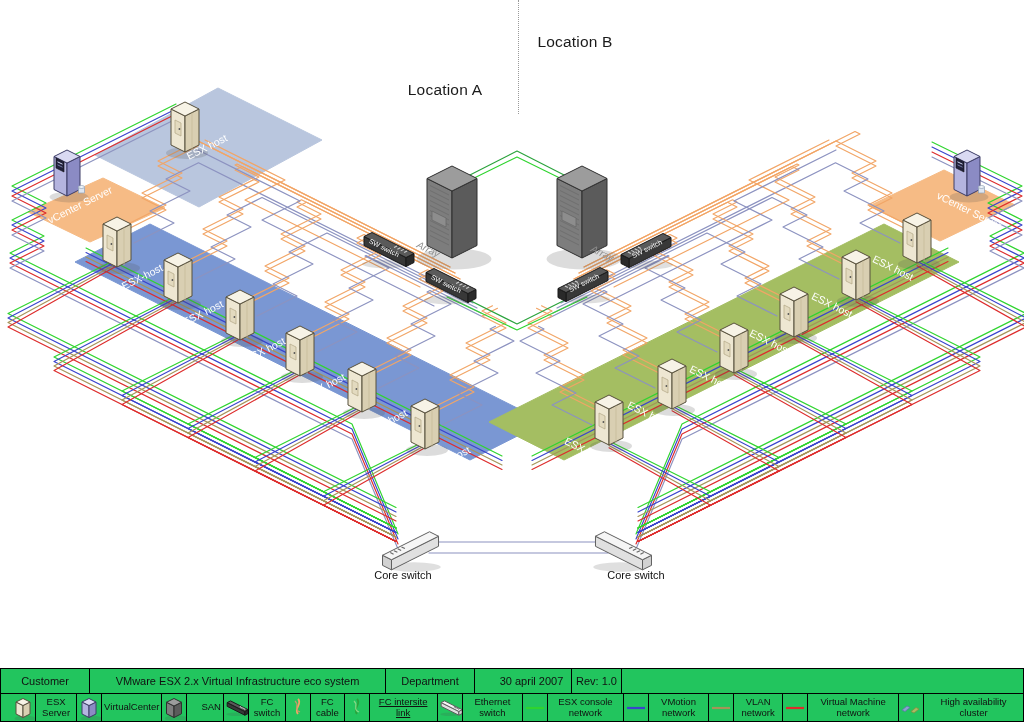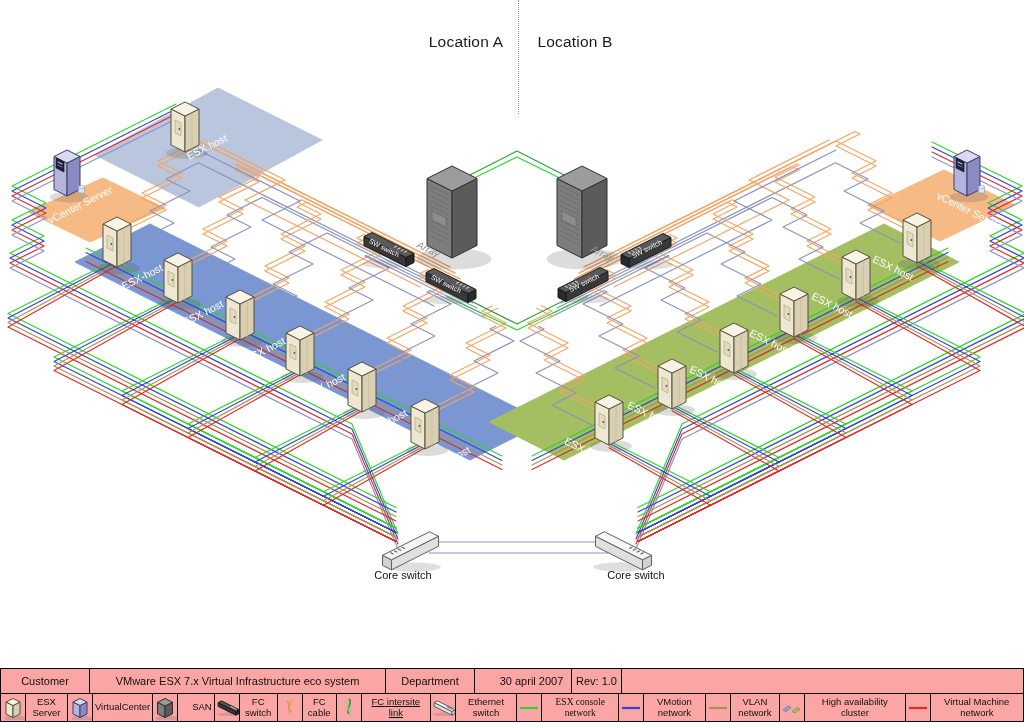--- a/index.html
+++ b/index.html
@@ -2,28 +2,28 @@
 <html><head>
 <meta charset="utf-8">
 <style>
   html,body{margin:0;padding:0;background:#fff;}
   body{width:1024px;height:722px;position:relative;overflow:hidden;
        font-family:"Liberation Sans",sans-serif;color:#111;}
   #stage{position:absolute;inset:0;}
   #diagram{position:absolute;left:0;top:0;}
   .loc{position:absolute;top:33px;width:130px;text-align:center;
        font-size:15.5px;color:#1a1a1a;letter-spacing:.2px;}
-  .loc-a{left:401px;}
+  .loc-a{left:380px;margin-top:48px;}
   .loc-b{left:510px;}
   #divider{position:absolute;left:518px;top:0;height:114px;width:0;
            border-left:1px dotted #9a9a9a;}
   
   .titleblock{position:absolute;left:0;right:0;bottom:0;height:54px;
       border:1.5px solid #000;box-sizing:border-box;display:flex;
-      flex-direction:column;background:#fca5a5;}
+      flex-direction:column;background:#22c55e;}
   .tb-row1{display:flex;flex:0 0 24px;border-bottom:1.5px solid #000;}
   .tb-cell{border-right:1.5px solid #000;display:flex;align-items:center;
       justify-content:center;font-size:11px;box-sizing:border-box;white-space:nowrap;}
   .c1{flex:0 0 89px;} .c2{flex:0 0 296px;} .c3{flex:0 0 89px;}
   .c4{flex:0 0 80px;margin-left:17px;} .c5{flex:0 0 50px;}
   .c6{flex:1 1 auto;justify-content:flex-start;padding-left:7px;border-right:none;}
   .tb-row2{display:flex;flex:1 1 auto;align-items:stretch;}
   .lg-item{display:flex;border-right:1.5px solid #000;box-sizing:border-box;}
   .lg-item:last-child{border-right:none;}
   .lg-icon{width:25px;flex:0 0 25px;border-right:1.5px solid #000;display:flex;
@@ -418,27 +418,27 @@
         <text transform="translate(636,579) rotate(0)" font-size="11" fill="#111" text-anchor="middle" font-family="&quot;Liberation Sans&quot;,sans-serif" font-style="normal" font-weight="normal">Core switch</text>
       </g>
     </svg>
   <div id="divider"></div>
   <div class="loc loc-a">Location A</div>
   <div class="loc loc-b">Location B</div>
 
   <div class="titleblock">
     <div class="tb-row1">
       <div class="tb-cell c1">Customer</div>
-      <div class="tb-cell c2">VMware ESX 7.x Virtual Infrastructure eco system</div>
+      <div class="tb-cell c2">VMware ESX 2.x Virtual Infrastructure eco system</div>
       <div class="tb-cell c3">Department</div>
       <div class="tb-cell c4">30 april 2007</div>
       <div class="tb-cell c5">Rev: 1.0</div>
     </div>
     <div class="tb-row2" id="legend-row">
-        <div class="lg-item" style="flex: 1 1 72px;">
+        <div class="lg-item" style="flex: 1 1 72px; margin-left: 10px;">
           <div class="lg-icon">
             <svg width="24" height="24" viewBox="0 0 24 24">
               <g transform="translate(12,21.5)">
                 <ellipse cx="2" cy="1" rx="10.5" ry="2.94" fill="rgba(80,80,80,0.20)"></ellipse>
                 <polygon points="-7,-15.5 0,-12 0,0 -7,-3.5" fill="#eee7d2" stroke="#57503c" stroke-width="1" stroke-linejoin="round"></polygon>
                 <polygon points="0,-12 7,-15.5 7,-3.5 0,0" fill="#d9cfb2" stroke="#57503c" stroke-width="1" stroke-linejoin="round"></polygon>
                 <polygon points="0,-19 7,-15.5 0,-12 -7,-15.5" fill="#f7f3e6" stroke="#57503c" stroke-width="1" stroke-linejoin="round"></polygon>
               </g>
             </svg>
           </div>
@@ -515,21 +515,21 @@
                 <polygon points="-21,-10.5 21,10.5 29,6.5 -13,-14.5" fill="#f5f5f5" stroke="#5f5f5f" stroke-width="2.380952380952381" stroke-linejoin="round"></polygon>
                 <line x1="9.04" y1="0.5199999999999996" x2="12.04" y2="-0.9800000000000004" stroke="#666" stroke-width="2.6190476190476195"></line>
                 <line x1="12.399999999999999" y1="2.1999999999999993" x2="15.399999999999999" y2="0.6999999999999993" stroke="#666" stroke-width="2.6190476190476195"></line>
                 <line x1="15.759999999999998" y1="3.879999999999999" x2="18.759999999999998" y2="2.379999999999999" stroke="#666" stroke-width="2.6190476190476195"></line>
                 <line x1="19.119999999999997" y1="5.559999999999999" x2="22.119999999999997" y2="4.059999999999999" stroke="#666" stroke-width="2.6190476190476195"></line>
               </g>
             </svg>
           </div>
           <div class="lg-label">Ethernet switch</div>
         </div>
-        <div class="lg-item" style="flex: 1 1 109.8px; font-family: Liberation Serif, serif;">
+        <div class="lg-item" style="flex: 1 1 109.8px;">
           <div class="lg-icon">
             <svg width="24" height="24" viewBox="0 0 24 24">
               <line x1="3" y1="12" x2="21" y2="12" stroke="#2fd42f" stroke-width="2.2"></line>
             </svg>
           </div>
           <div class="lg-label">ESX console network</div>
         </div>
         <div class="lg-item" style="flex: 1 1 93px;">
           <div class="lg-icon">
             <svg width="24" height="24" viewBox="0 0 24 24">
@@ -538,33 +538,33 @@
           </div>
           <div class="lg-label">VMotion network</div>
         </div>
         <div class="lg-item" style="flex: 1 1 80.4px;">
           <div class="lg-icon">
             <svg width="24" height="24" viewBox="0 0 24 24">
               <line x1="3" y1="12" x2="21" y2="12" stroke="#a59458" stroke-width="2.2"></line>
             </svg>
           </div>
           <div class="lg-label">VLAN network</div>
+        </div>
+        <div class="lg-item" style="flex: 1 1 126.6px;">
+          <div class="lg-icon">
+            <svg width="24" height="24" viewBox="0 0 24 24">
+              <line x1="3" y1="12" x2="21" y2="12" stroke="#dd2c2c" stroke-width="2.2"></line>
+            </svg>
+          </div>
+          <div class="lg-label">Virtual Machine network</div>
         </div>
         <div class="lg-item" style="flex: 1 1 135px;">
           <div class="lg-icon">
             <svg width="24" height="24" viewBox="0 0 24 24">
               <polygon points="3,14 8,10 11,11.5 6,15.5" fill="#8aa3cf" stroke="#5c76a8" stroke-width="0.8"></polygon>
               <polygon points="12,15.5 17,11.5 20,13 15,17" fill="#a9ba62" stroke="#7e9140" stroke-width="0.8"></polygon>
             </svg>
           </div>
           <div class="lg-label">High availability cluster</div>
-        </div>
-        <div class="lg-item" style="flex: 1 1 126.6px;">
-          <div class="lg-icon">
-            <svg width="24" height="24" viewBox="0 0 24 24">
-              <line x1="3" y1="12" x2="21" y2="12" stroke="#dd2c2c" stroke-width="2.2"></line>
-            </svg>
-          </div>
-          <div class="lg-label">Virtual Machine network</div>
         </div>
       </div>
   </div>
 </div>
 
 </body></html>

